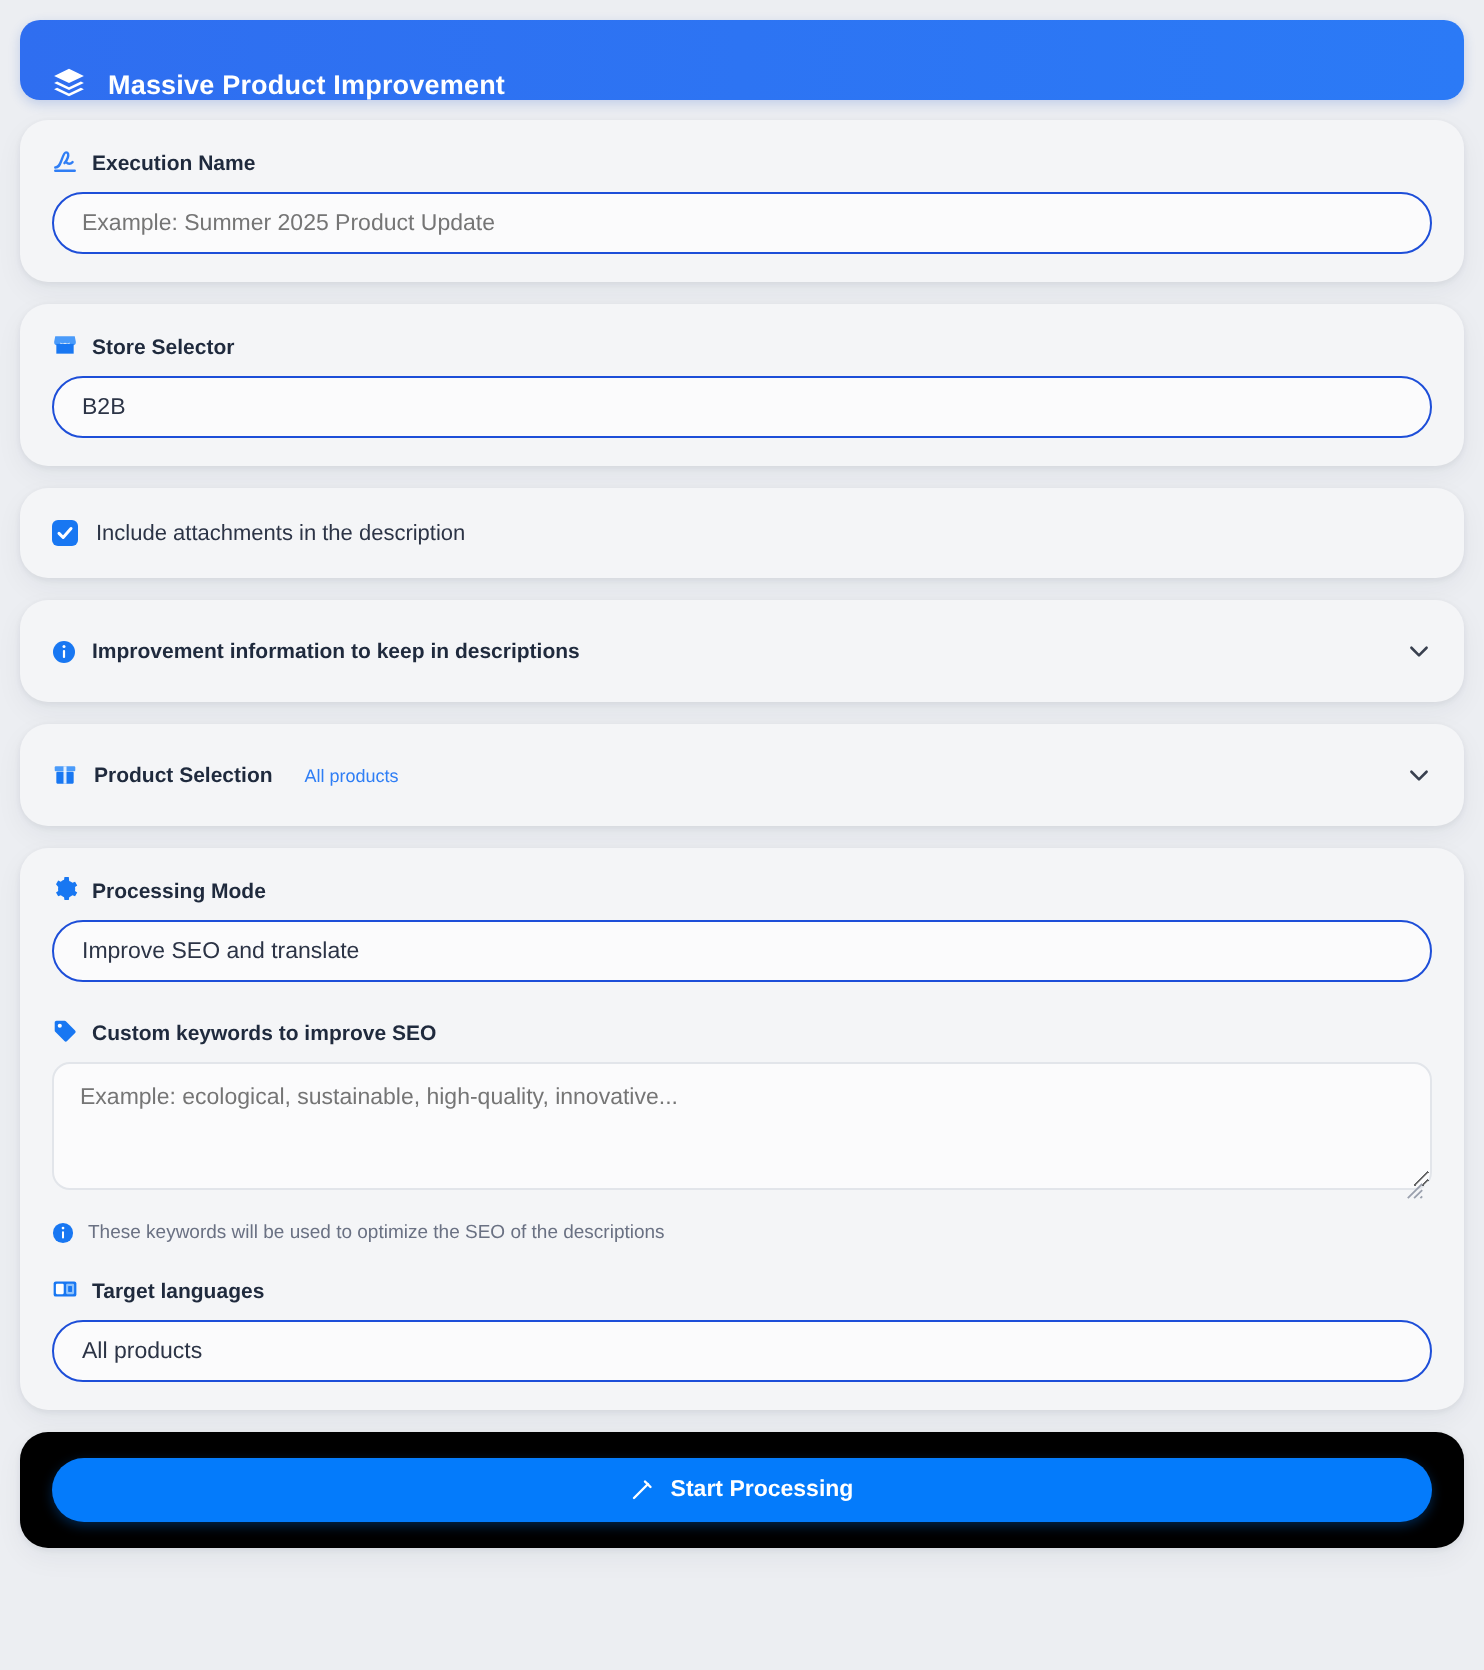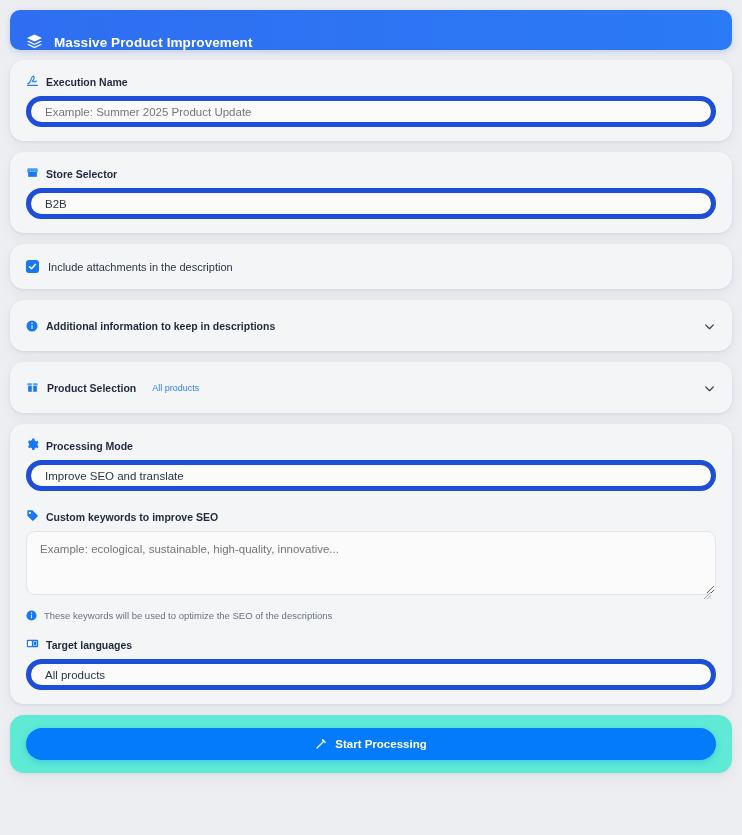--- a/index.html
+++ b/index.html
@@ -65,21 +65,21 @@
   }
   .label-text { line-height: 1; }
 
   .icon { display: inline-flex; align-items: center; justify-content: center; flex: 0 0 auto; }
 
   
   .input {
     width: 100%;
     height: 31px;
     border-radius: 16px;
-    border: 5px solid #1d4ed8;
+    border: 1px solid #1d4ed8;
     background: #fbfbfc;
     padding: 0 14px;
     font-size: 11.5px;
     color: #2c3446;
     font-family: "Liberation Sans", sans-serif;
     outline: none;
     display: flex;
     align-items: center;
   }
 
@@ -156,21 +156,21 @@
     font-size: 9.5px;
     color: #6a7183;
     margin-top: 11px;
     margin-bottom: 16px;
   }
 
   .group-gap { margin-top: 18px; }
 
   
   .footer-card {
-    background: #5eead4;
+    background: #000000;
     border-radius: 14px;
     box-shadow: 0 1px 3px rgba(25,35,60,0.07), 0 5px 14px rgba(25,35,60,0.05);
     padding: 13px 16px;
   }
   .primary-btn {
     width: 100%;
     height: 32px;
     border: none;
     border-radius: 16px;
     background: #047bfb;
@@ -245,21 +245,21 @@
     <div class="card">
       <div class="accordion">
         <div class="accordion-left">
           <span class="icon">
             <svg width="12" height="12" viewBox="0 0 24 24">
               <circle cx="12" cy="12" r="11" fill="#1877f2"></circle>
               <rect x="10.9" y="10" width="2.2" height="8" rx="1" fill="#ffffff"></rect>
               <circle cx="12" cy="6.6" r="1.5" fill="#ffffff"></circle>
             </svg>
           </span>
-          <span class="accordion-title">Additional information to keep in descriptions</span>
+          <span class="accordion-title">Improvement information to keep in descriptions</span>
         </div>
         <span class="chevron">
           <svg width="13" height="13" viewBox="0 0 24 24" fill="none" stroke="#39404f" stroke-width="2.4" stroke-linecap="round" stroke-linejoin="round">
             <path d="M5 9l7 7 7-7"></path>
           </svg>
         </span>
       </div>
     </div>
 
     <div class="card">

